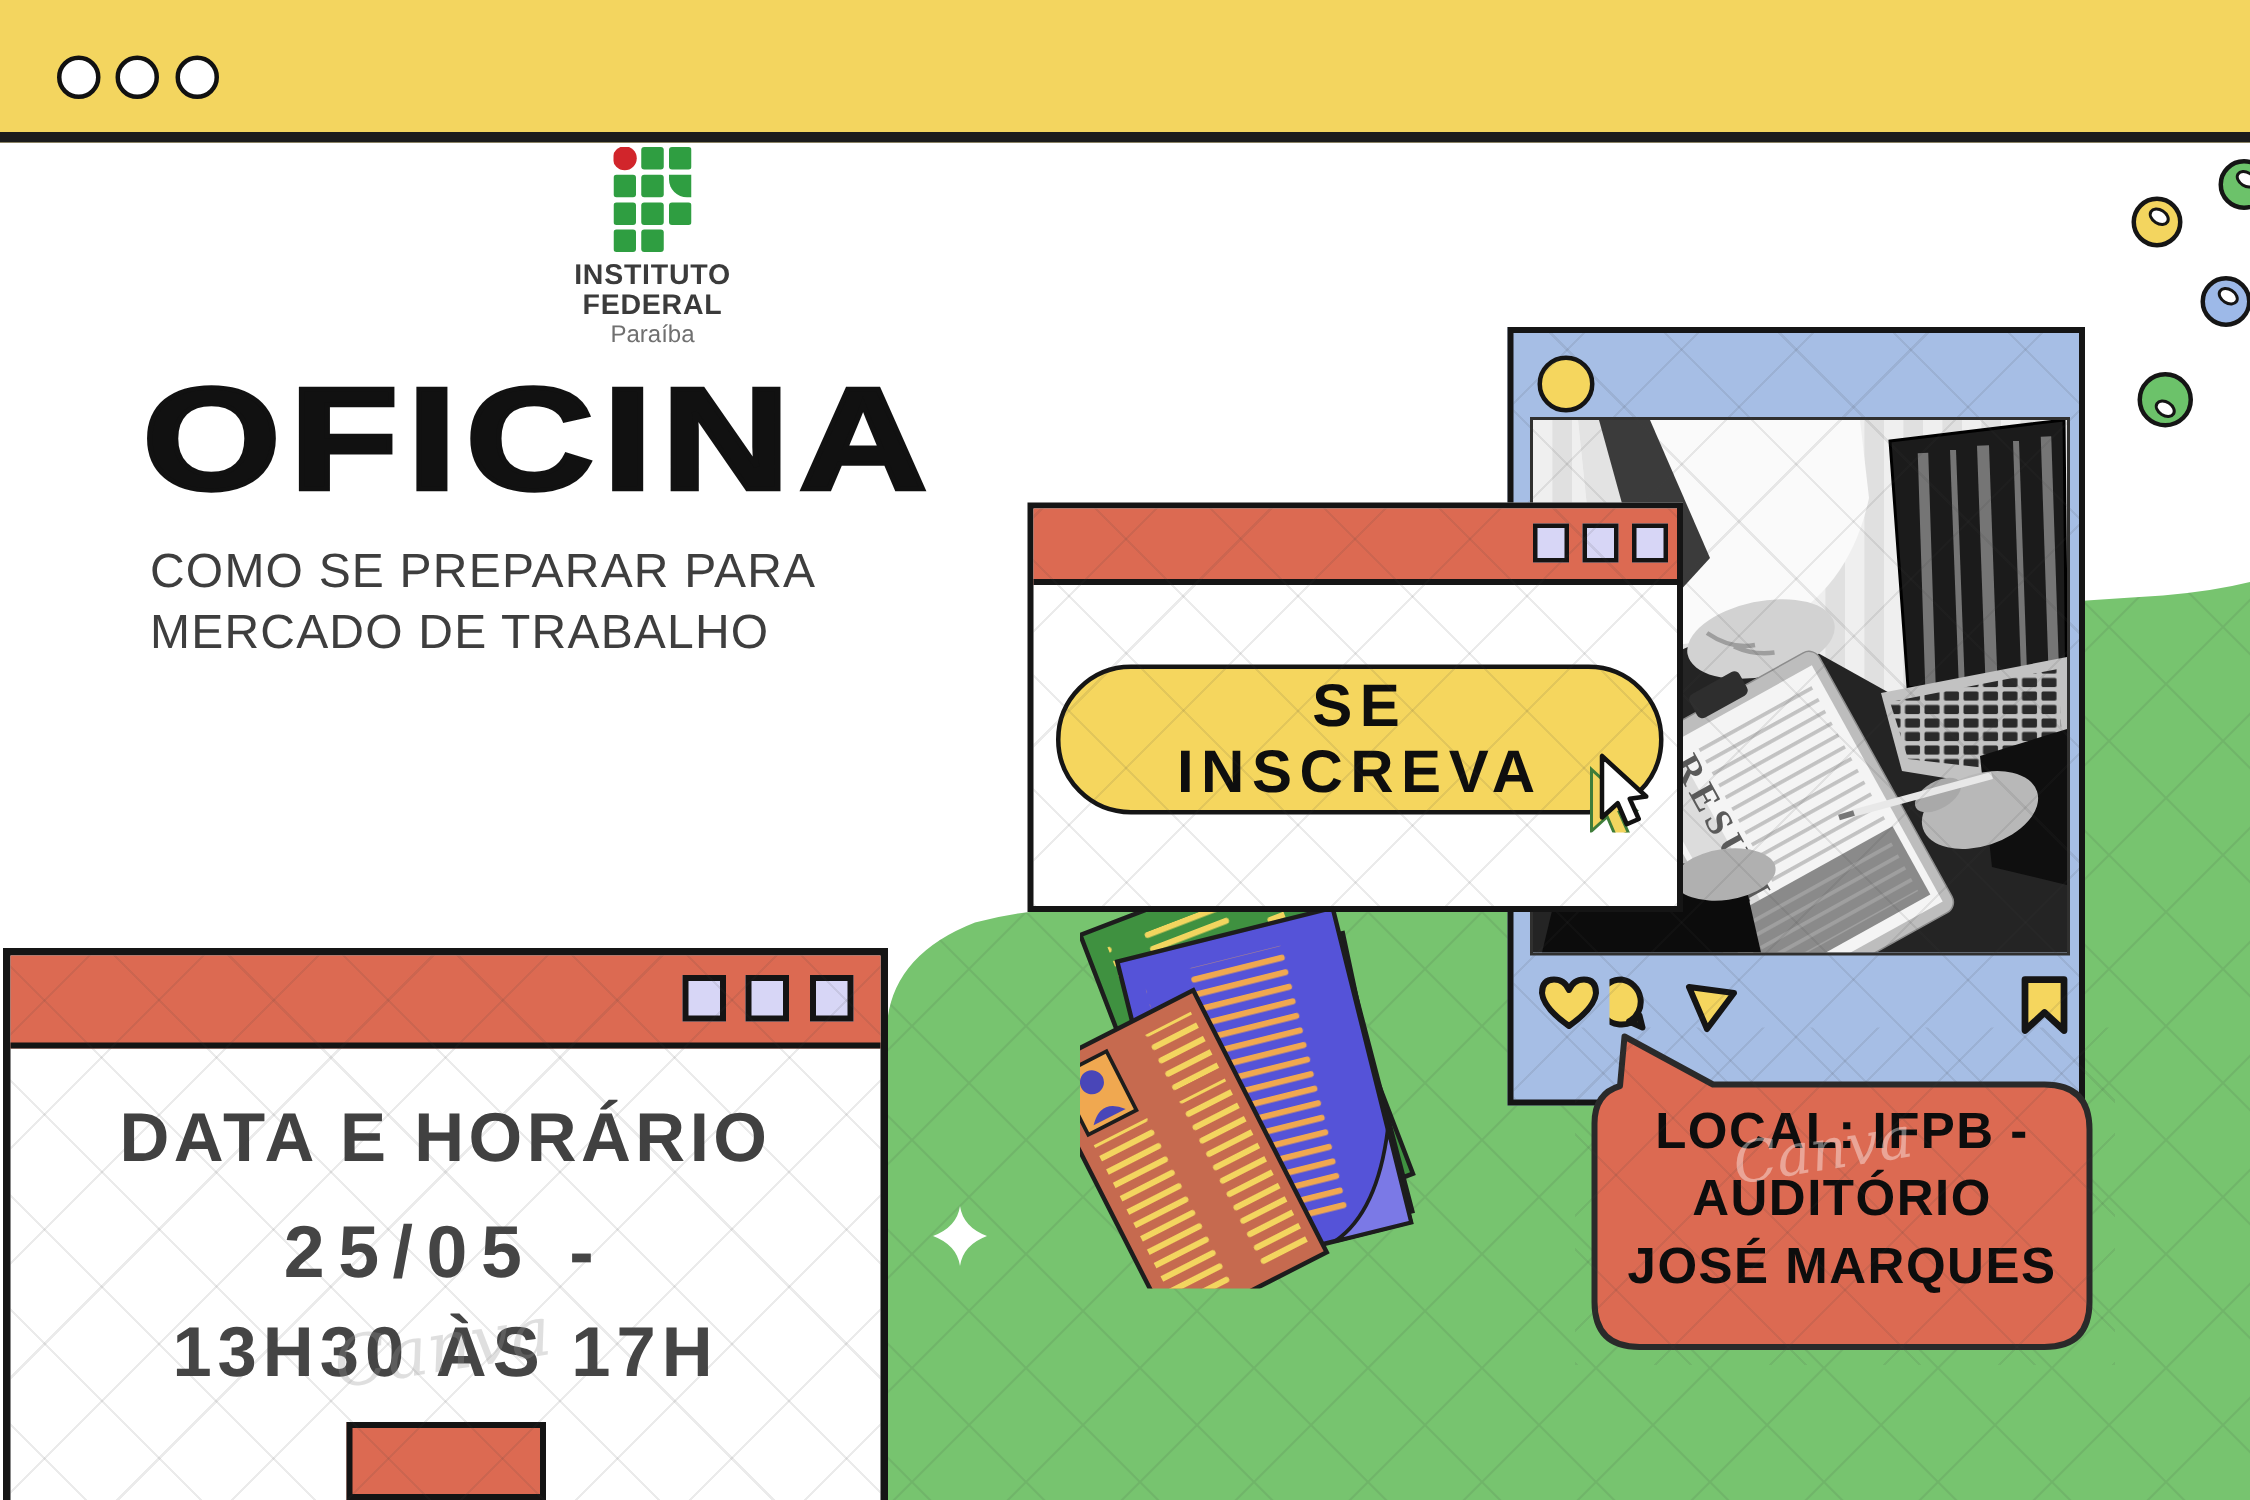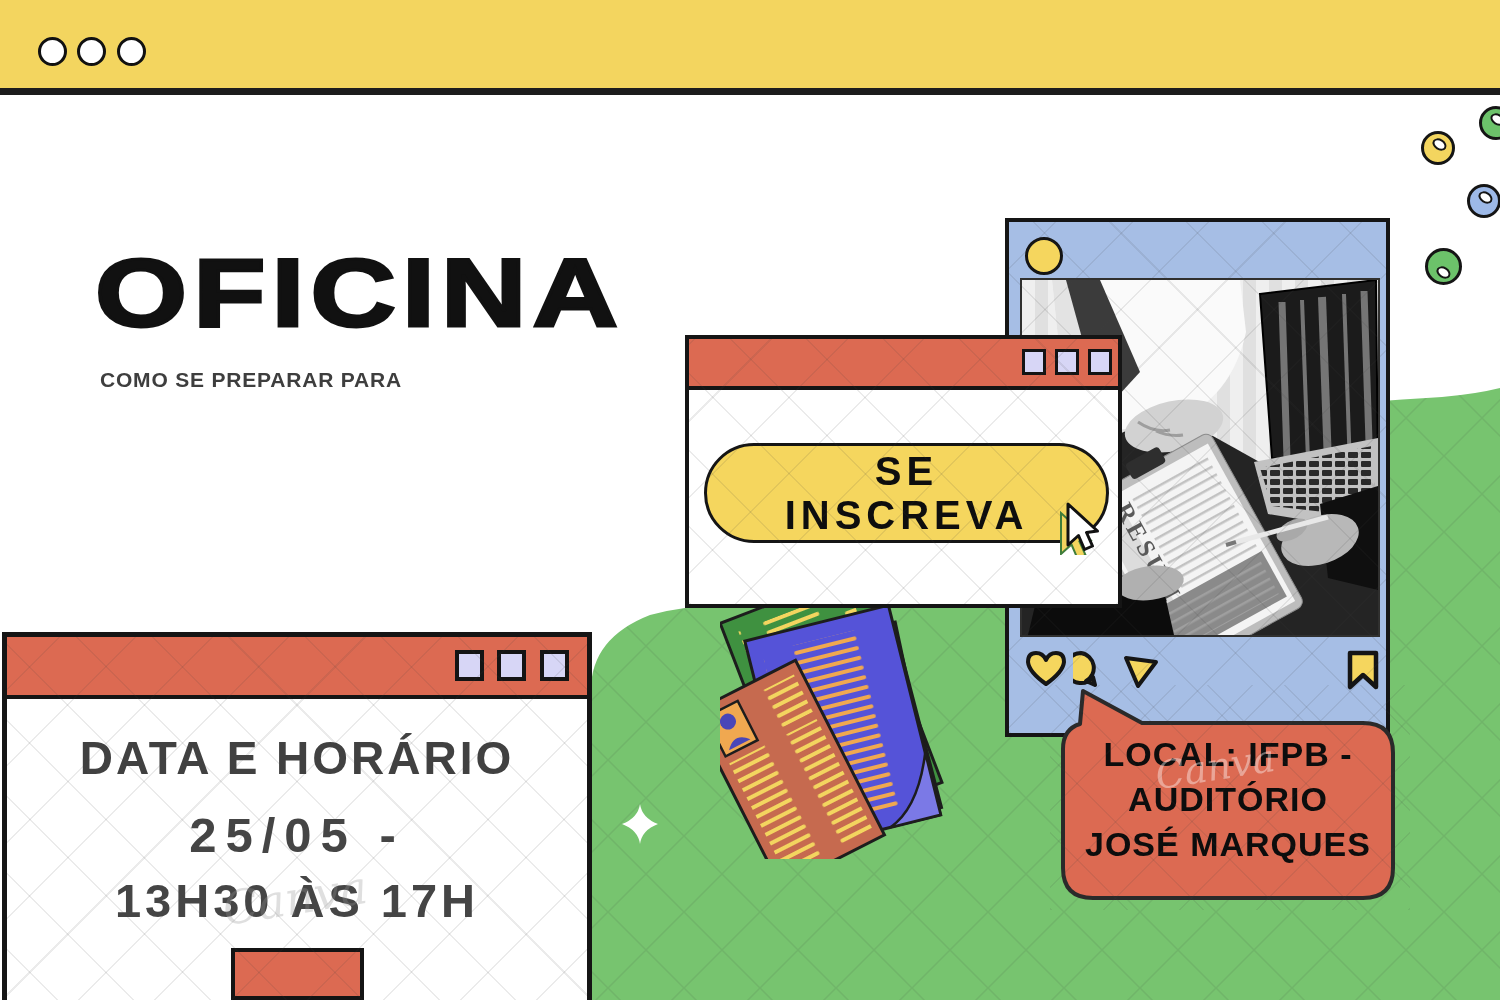--- a/index.html
+++ b/index.html
@@ -13,21 +13,21 @@
   
   .logo{position:absolute;left:345px;top:98px;width:180px;text-align:center;z-index:2;}
   .logo svg{display:block;margin:0 auto 6px auto;}
   .logo .l1,.logo .l2{font-size:19px;font-weight:700;color:#3b3b3b;letter-spacing:.5px;line-height:20px;}
   .logo .l3{font-size:16px;color:#707070;line-height:19px;}
   
   .title{position:absolute;left:95px;top:252px;font-size:97px;line-height:82px;font-weight:900;
          color:#111;letter-spacing:5px;transform:scaleX(1.22);transform-origin:left center;
          -webkit-text-stroke:3px #111;z-index:2;white-space:nowrap;}
   .subtitle{position:absolute;left:100px;top:360px;z-index:2;}
-  .subtitle div{font-size:21px;font-weight:700;color:#3E3E3E;letter-spacing:.8px;line-height:40.5px;white-space:nowrap;}
+  .subtitle div{font-size:32px;font-weight:400;color:#3E3E3E;letter-spacing:.8px;line-height:40.5px;white-space:nowrap;}
   
   .hatch::after{content:"";position:absolute;inset:0;z-index:30;pointer-events:none;
     background-image:
       repeating-linear-gradient(45deg, rgba(60,60,60,.10) 0 1.5px, transparent 1.5px 54px),
       repeating-linear-gradient(-45deg, rgba(60,60,60,.10) 0 1.5px, transparent 1.5px 54px);}
   
   .win{position:absolute;background:#fff;border:4px solid #151515;box-sizing:border-box;}
   .win-header{position:relative;background:#DC6A52;border-bottom:4px solid #151515;}
   .ctrl{position:absolute;background:#D7D6F6;border:4px solid #141414;box-sizing:border-box;}
   
@@ -87,24 +87,45 @@
     <path d="M591 1010 L591 690 Q591 638 650 615 Q682 606 720 606 L1160 606 L1160 470
              Q1170 418 1262 410 Q1362 402 1442 397 Q1478 394 1504 387 L1504 1010 Z" fill="url(#hatchp)"></path>
   </svg>
 
   <div class="topbar">
     <div class="dot" style="left:38px"></div>
     <div class="dot" style="left:77px"></div>
     <div class="dot" style="left:117px"></div>
   </div>
 
+  <div class="logo">
+    <svg width="52" height="70" viewBox="0 0 52 70">
+      <circle cx="7.5" cy="7.5" r="8" fill="#D1252B"></circle>
+      <g fill="#2F9E41">
+        <rect x="18.5" y="0" width="15" height="15" rx="2"></rect>
+        <rect x="37" y="0" width="15" height="15" rx="2"></rect>
+        <rect x="0" y="18.5" width="15" height="15" rx="2"></rect>
+        <rect x="18.5" y="18.5" width="15" height="15" rx="2"></rect>
+        <path d="M37 18.5 h15 v15 h-3 a12 12 0 0 1 -12 -12 Z"></path>
+        <rect x="0" y="37" width="15" height="15" rx="2"></rect>
+        <rect x="18.5" y="37" width="15" height="15" rx="2"></rect>
+        <rect x="37" y="37" width="15" height="15" rx="2"></rect>
+        <rect x="0" y="55" width="15" height="15" rx="2"></rect>
+        <rect x="18.5" y="55" width="15" height="15" rx="2"></rect>
+      </g>
+    </svg>
+    <div class="l1">INSTITUTO</div>
+    <div class="l2">FEDERAL</div>
+    <div class="l3">Paraíba</div>
+  </div>
 
   <div class="title">OFICINA</div>
   <div class="subtitle">
     <div>COMO SE PREPARAR PARA</div>
+    <div>MERCADO DE TRABALHO</div>
   </div>
 
   <div class="win schedule hatch">
     <div class="win-header">
       <div class="ctrl" style="left:448px"></div>
       <div class="ctrl" style="left:490px"></div>
       <div class="ctrl" style="left:533px"></div>
     </div>
     <div class="schedule-body">
       <div class="sched-heading">DATA E HORÁRIO</div>

